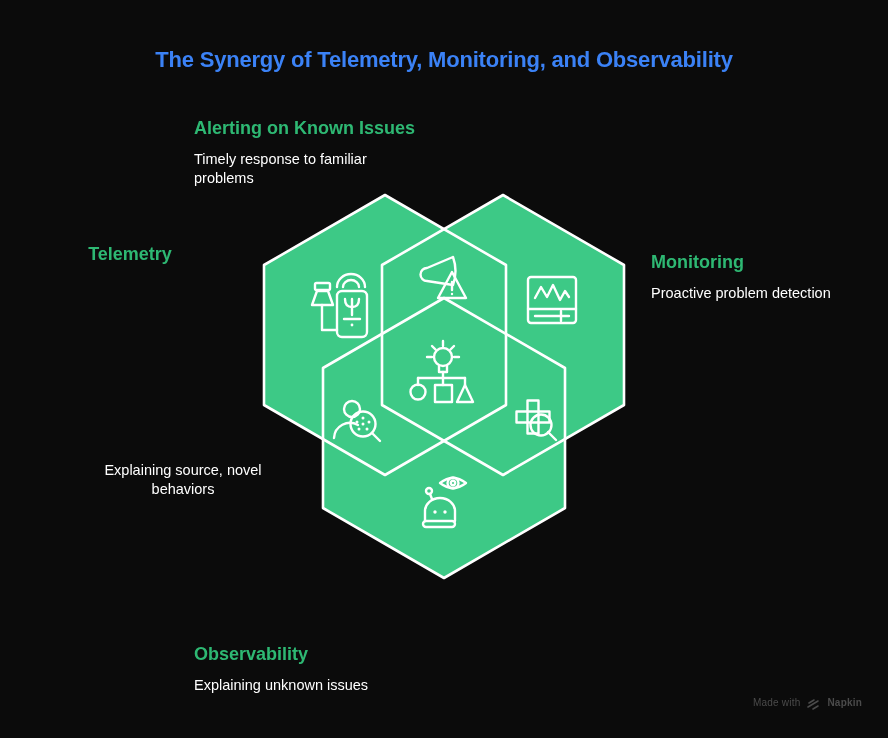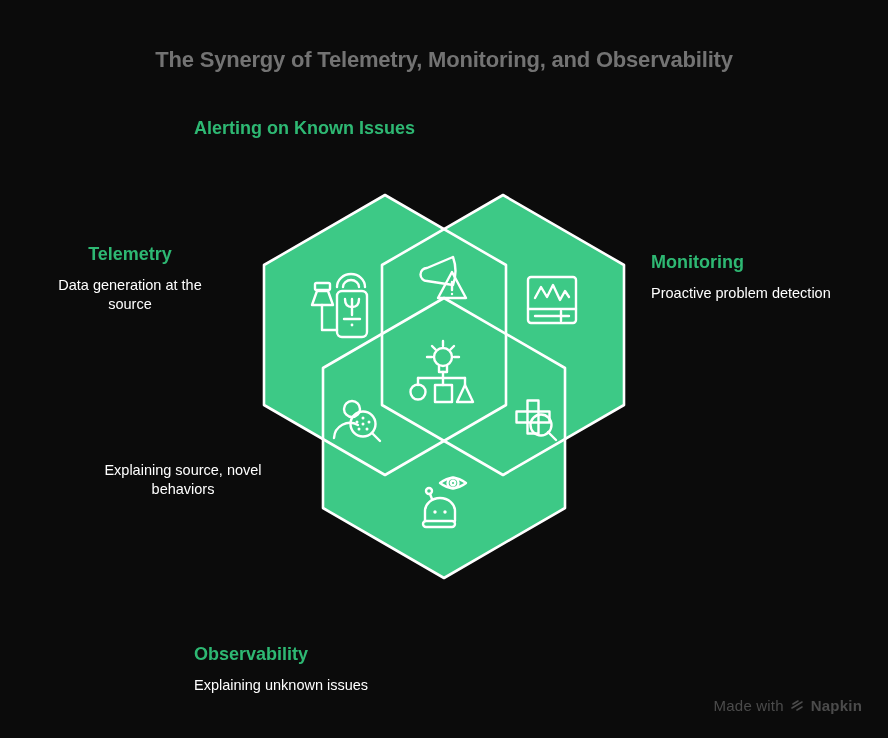--- a/index.html
+++ b/index.html
@@ -6,21 +6,21 @@
   body{
     width:888px;height:738px;
     background:#0b0b0b;
     font-family:"Liberation Sans","DejaVu Sans",sans-serif;
     overflow:hidden;
   }
   .canvas{position:relative;width:888px;height:738px;}
   .diagram-svg{position:absolute;left:0;top:0;}
   .page-title{
     position:absolute;left:0;top:47px;width:888px;
-    text-align:center;color:#737373;
+    text-align:center;color:#3b82f6;
     font-size:22px;font-weight:700;letter-spacing:-0.2px;
   }
   .callout{position:absolute;}
   .callout .heading{
     color:#2eb873;font-size:18px;font-weight:700;line-height:24px;
     white-space:pre-line;margin:0;
   }
   .callout .desc{
     color:#ffffff;font-size:14.5px;line-height:18.5px;
     white-space:pre-line;margin:10px 0 0 0;
@@ -29,22 +29,22 @@
   .align-right{text-align:center;}
   .align-left{text-align:left;}
   .co-alerting{left:194px;top:116px;width:500px;}
   .co-telemetry{right:648px;top:242px;width:220px;}
   .co-monitoring{left:651px;top:250px;width:230px;}
   .co-deep{right:590px;top:451px;width:230px;}
   .co-root{left:591px;top:451px;width:240px;}
   .co-observability{left:194px;top:642px;width:500px;}
   .footer{
     position:absolute;top:697px;right:26px;
-    display:flex;align-items:center;gap:6px;
-    color:#4b4b4b;font-size:15px;letter-spacing:0.2px;
+    display:flex;gap:6px;
+    color:#4b4b4b;font-size:10px;letter-spacing:0.2px;
   }
   .footer .brand{color:#4b4b4b;font-weight:bold;}
 </style>
 </head>
 <body>
 
 <div class="canvas">
 
   <svg class="diagram-svg" width="888" height="738" viewBox="0 0 888 738">
 
@@ -142,26 +142,26 @@
         <path d="M -15,2 L -17,-3"></path>
         <circle cx="-18" cy="-6" r="3"></circle>
       </g>
     </g>
   </svg>
 
   <div class="page-title">The Synergy of Telemetry, Monitoring, and Observability</div>
 
   <div class="callout co-alerting align-center">
     <div class="heading">Alerting on Known Issues</div>
+    <div class="desc">Timely response to familiar
+problems</div>
   </div>
 
   <div class="callout co-telemetry align-right">
     <div class="heading">Telemetry</div>
-    <div class="desc">Data generation at the
-source</div>
   </div>
 
   <div class="callout co-monitoring align-left">
     <div class="heading">Monitoring</div>
     <div class="desc">Proactive problem detection</div>
   </div>
 
   <div class="callout co-deep align-right">
     <div class="desc">Explaining source, novel
 behaviors</div>

